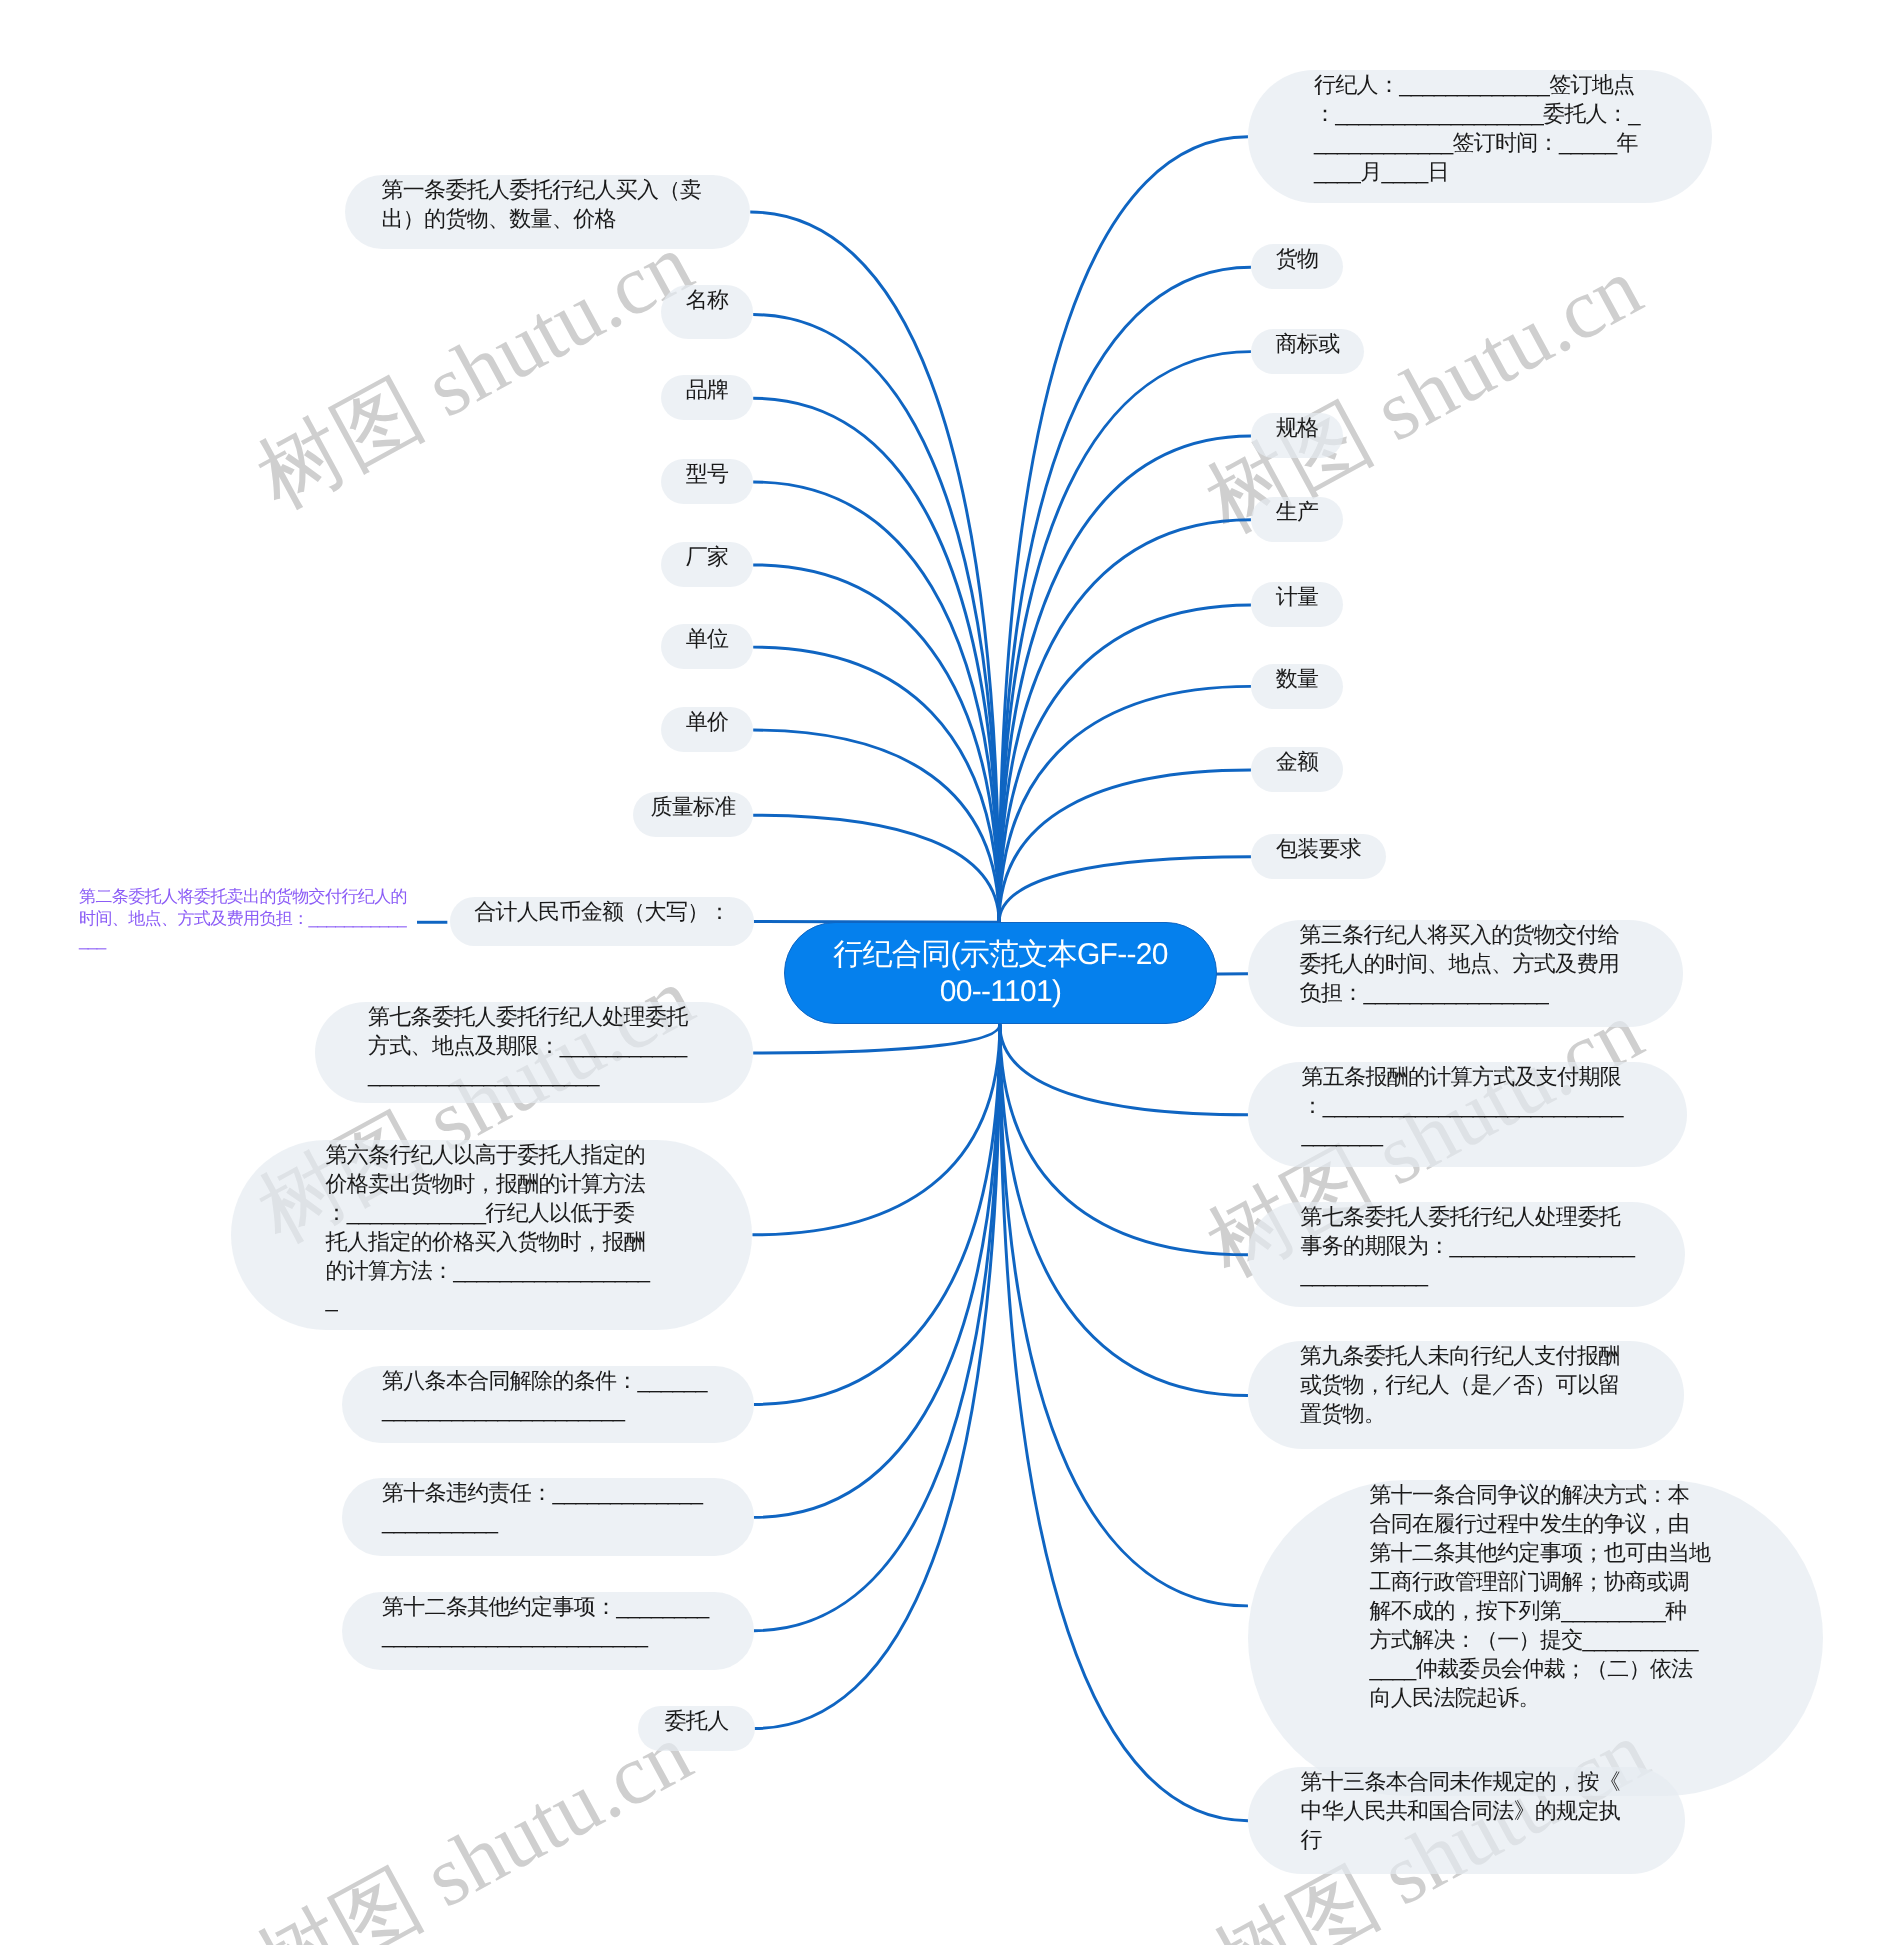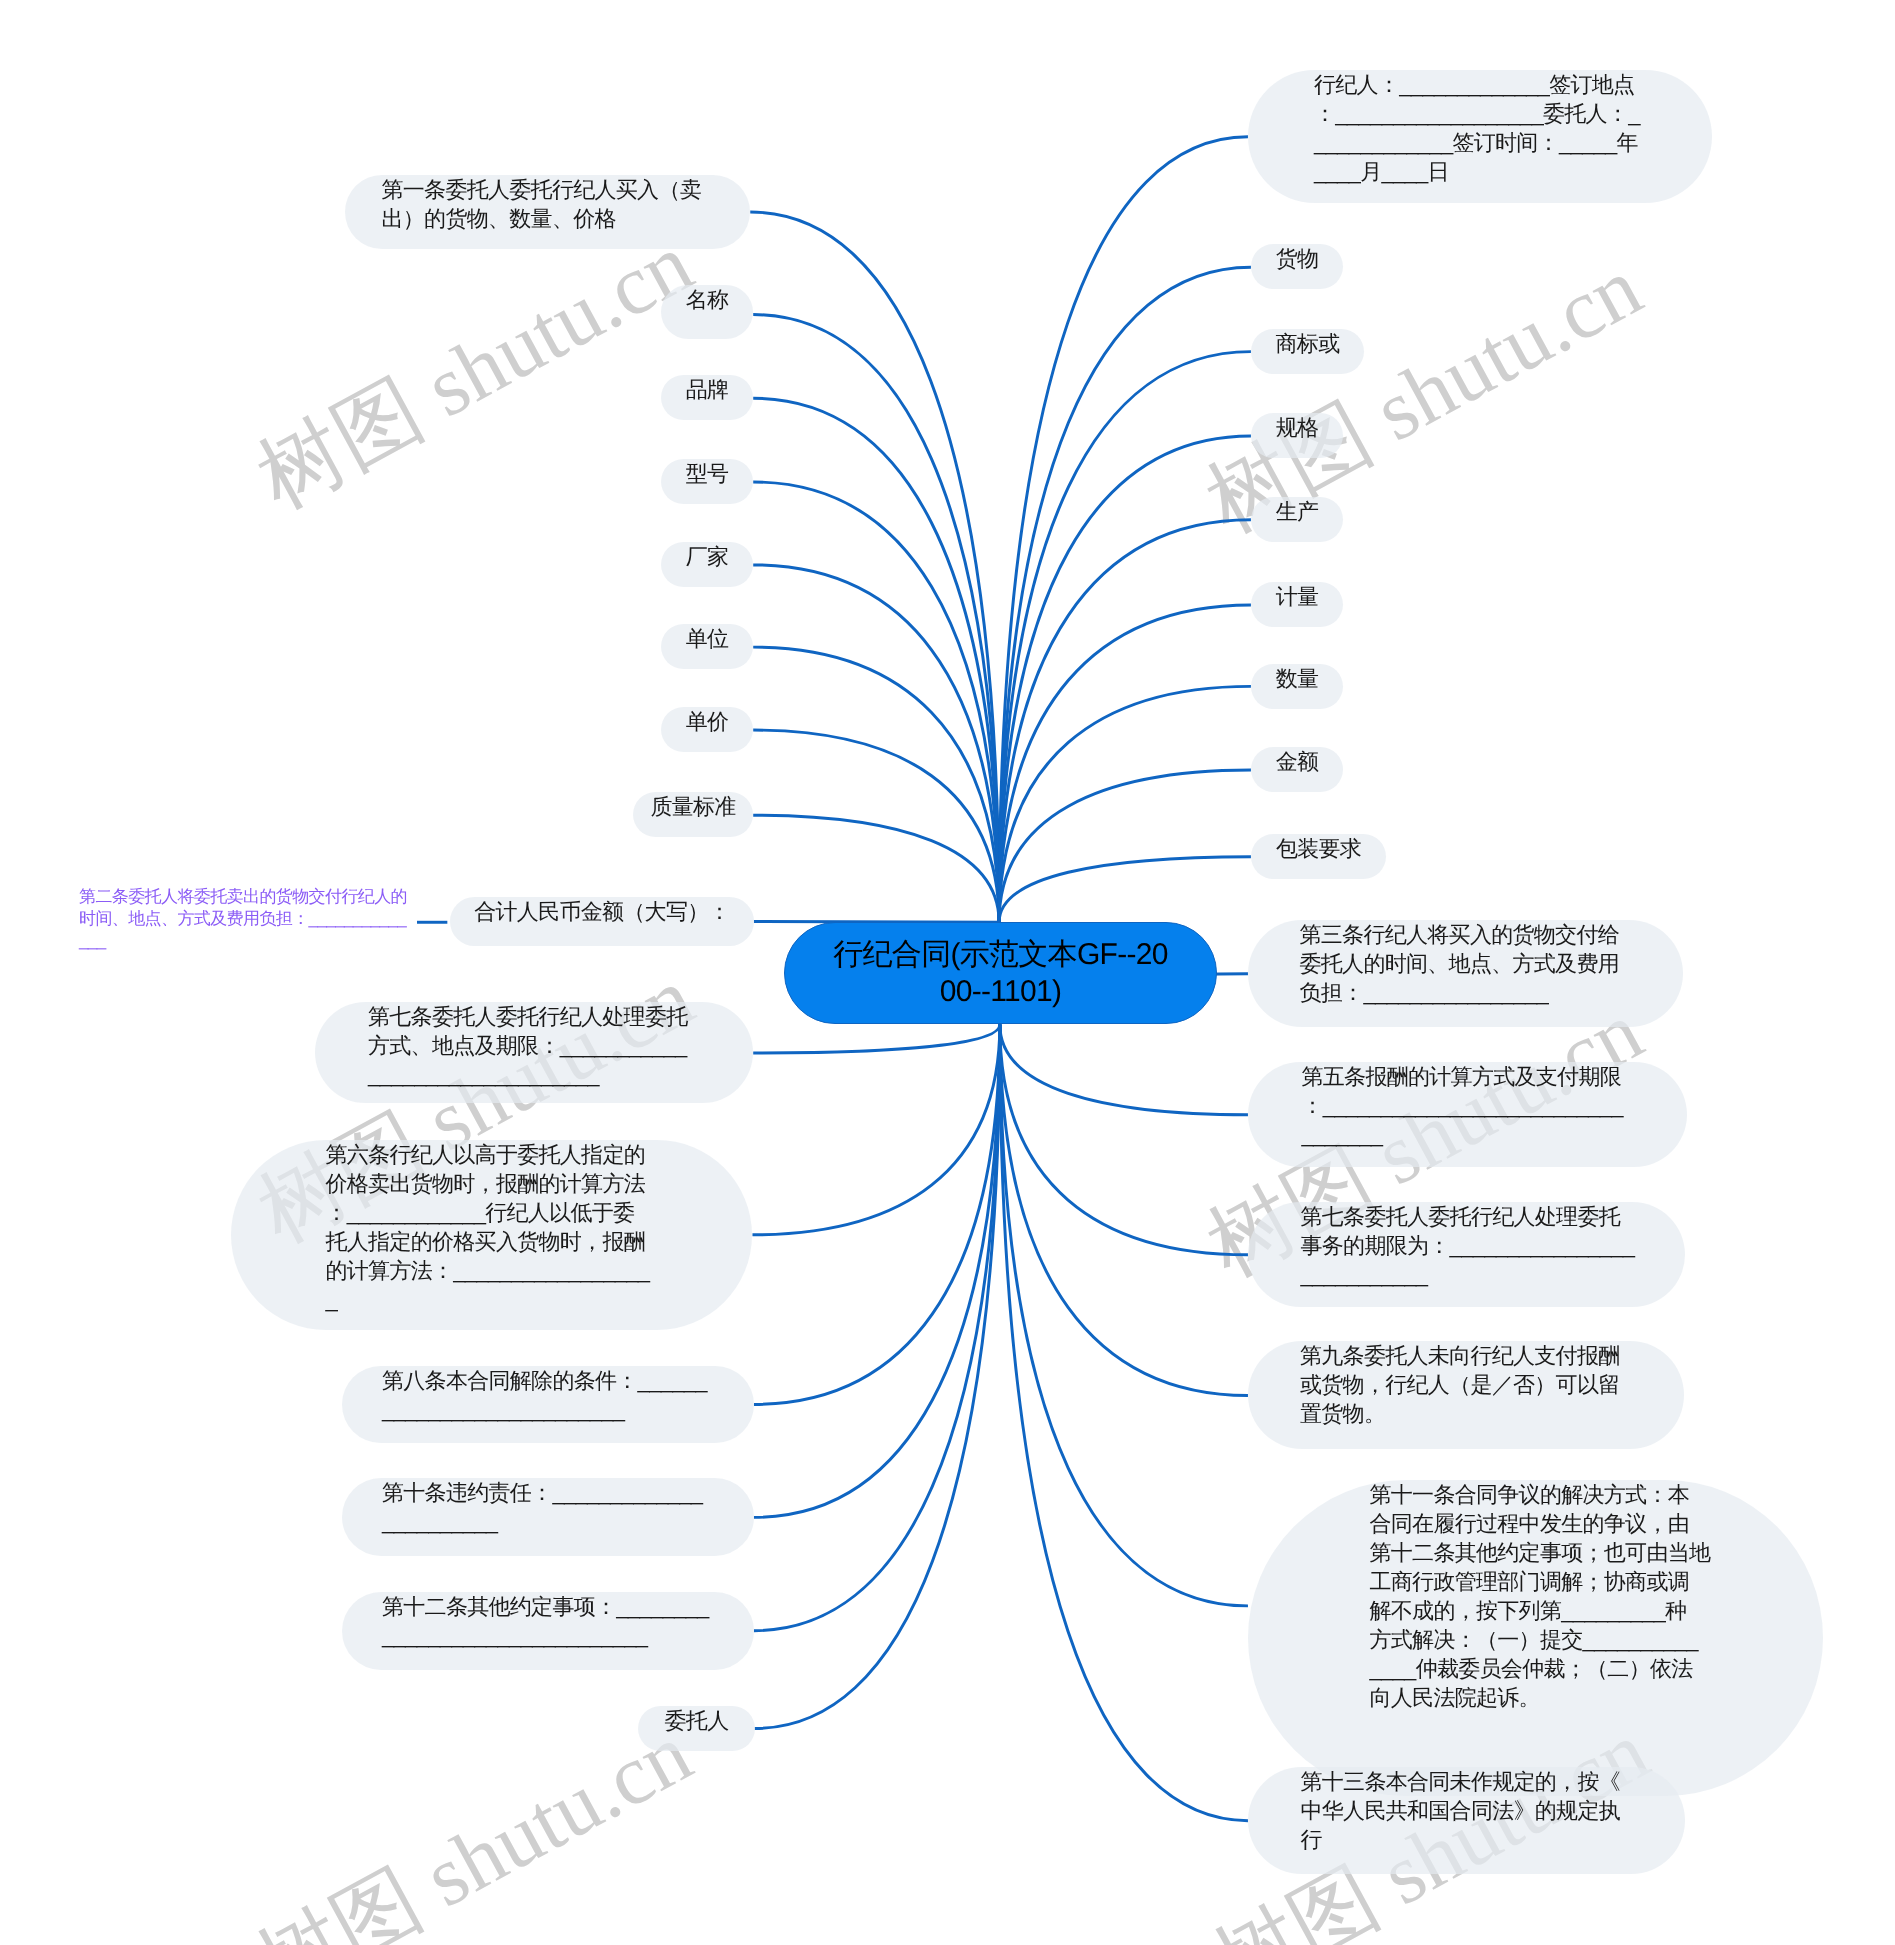--- a/index.html
+++ b/index.html
@@ -12,21 +12,21 @@
 #watermark-layer{position:absolute;left:0;top:0;width:1896px;height:1946px;overflow:hidden;pointer-events:none;}
 .wm{position:absolute;color:#cfcfcf;font-family:"Liberation Serif",serif;white-space:nowrap;
     transform-origin:0 100%;font-size:85px;}
 svg#edge-layer{position:absolute;left:0;top:0;width:1896px;height:1946px;}
 .node{position:absolute;box-sizing:border-box;background:rgba(229,235,240,0.69);border-radius:740px;color:#1a1a1a;
       font-size:22px;line-height:29px;letter-spacing:-0.7px;
       display:flex;align-items:flex-start;justify-content:center;}
 .node .node-text{display:block;}
 .node .node-text.wrapped{width:332px;}
 .ln{display:block;white-space:pre;}
-.root-node{position:absolute;box-sizing:border-box;background:#0580ed;color:#000000;border-radius:740px;
+.root-node{position:absolute;box-sizing:border-box;background:#0580ed;color:#ffffff;border-radius:740px;
       border:1.5px solid #0f65c2;
       display:flex;align-items:center;justify-content:center;text-align:center;
       font-size:30px;line-height:37px;letter-spacing:-0.7px;}
 .plain-node{position:absolute;color:#8b5cf6;font-size:17px;line-height:22px;letter-spacing:-0.6px;}
 
 </style>
 </head>
 <body>
 
 <div id="stage">

